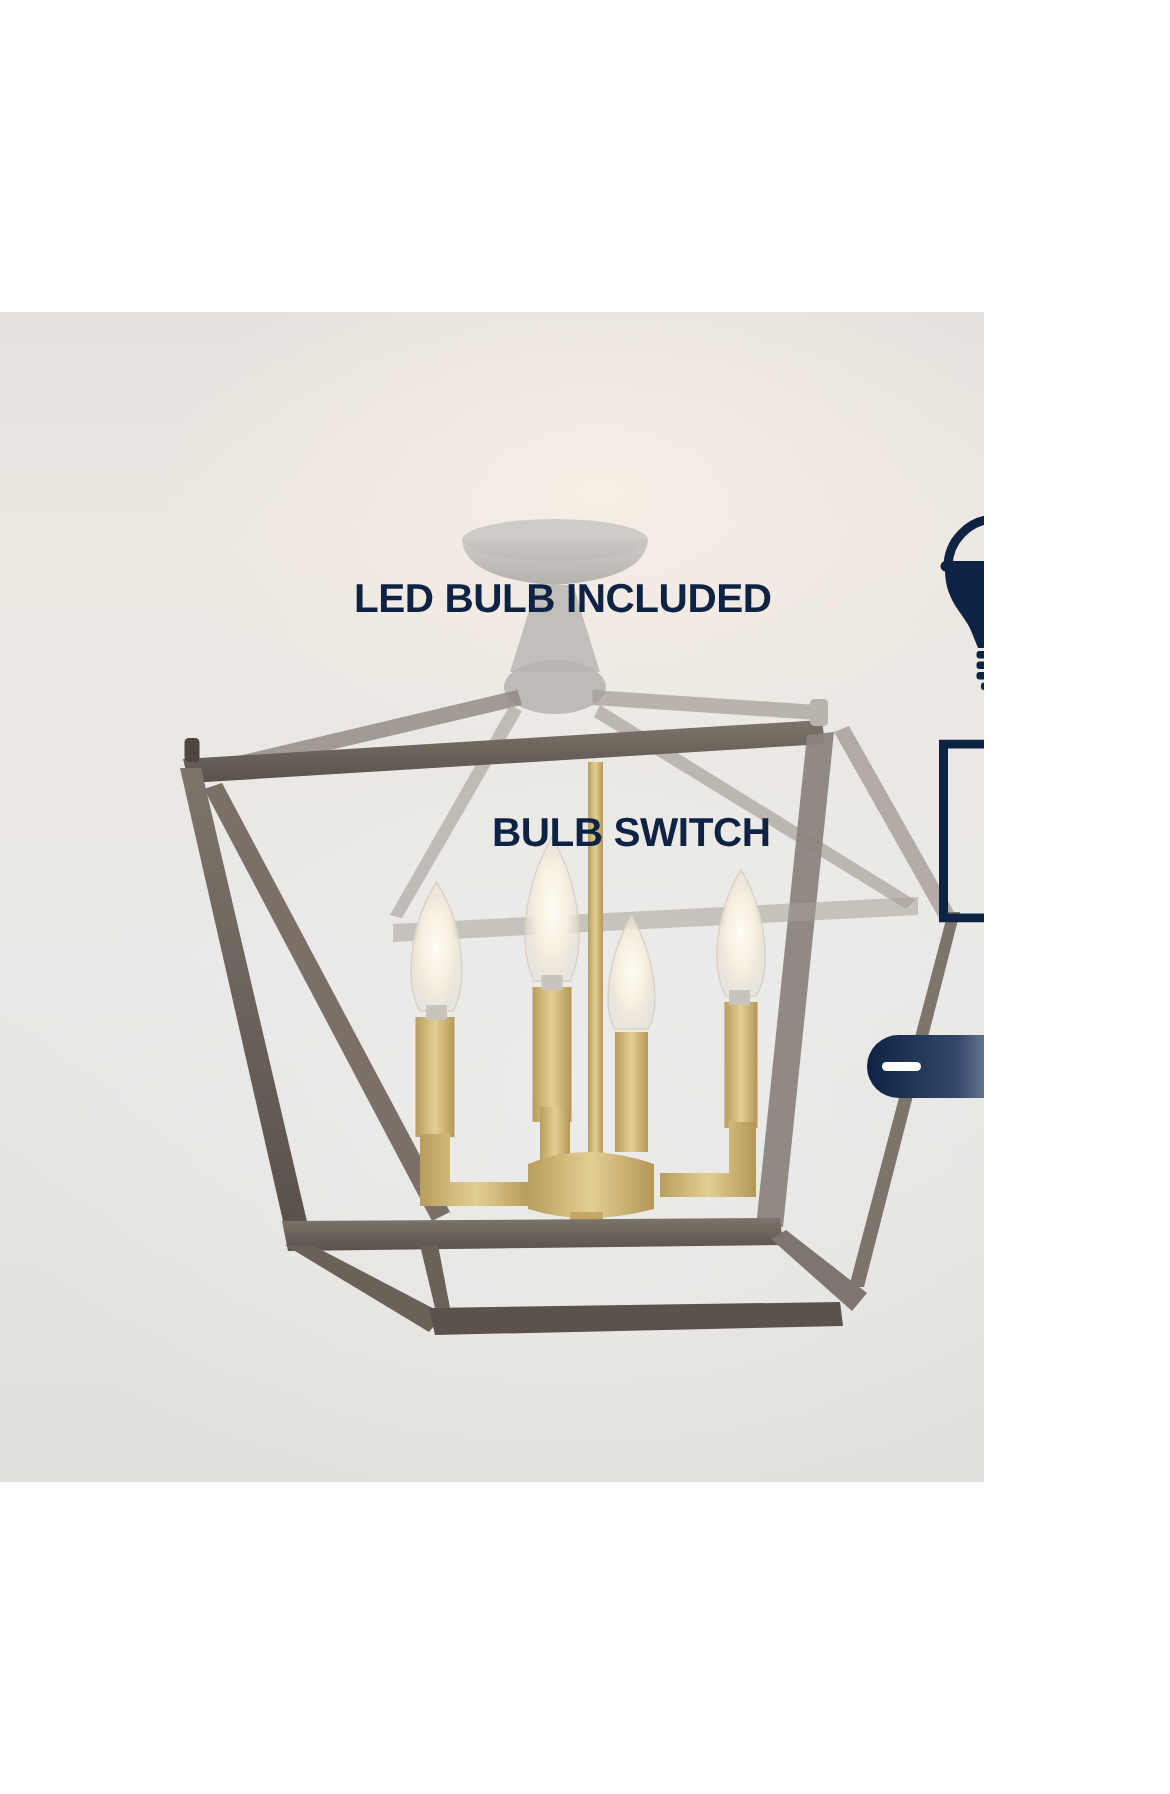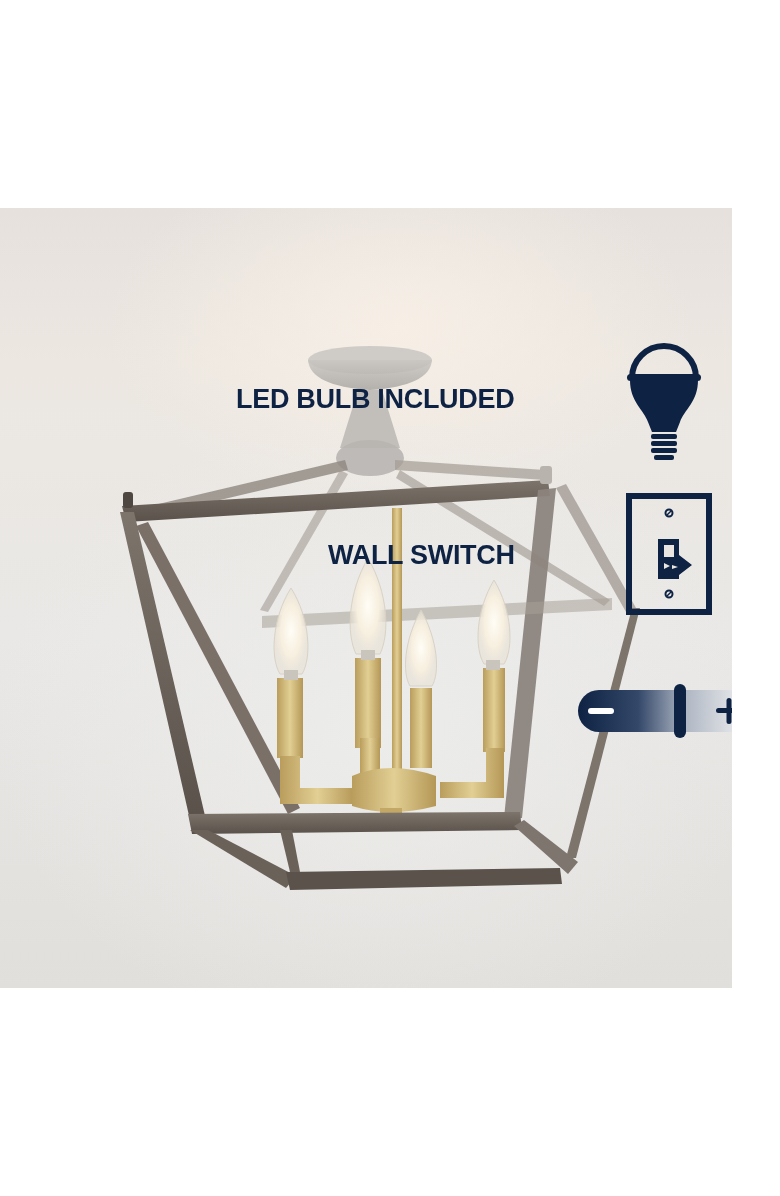--- a/index.html
+++ b/index.html
@@ -1,20 +1,20 @@
 <!DOCTYPE html>
 <html><head>
   <meta charset="utf-8">
   <style>
     * { box-sizing: border-box; margin: 0; padding: 0; }
     html, body { width: 780px; height: 1196px; background: #ffffff; overflow: hidden; }
     body { position: relative; font-family: "Liberation Sans", "DejaVu Sans", sans-serif; }
 
     .photo {
-      position: absolute; left: 0; top: 208px; width: 732px; height: 780px;
+      position: absolute; left: 0; top: 208px; width: 656px; height: 780px;
       overflow: hidden;
       background:
         radial-gradient(ellipse 420px 260px at 400px 120px, #f7efe6 0%, rgba(247,239,230,0) 70%),
         radial-gradient(ellipse 520px 420px at 380px 520px, #ececea 0%, rgba(236,236,234,0) 75%),
         linear-gradient(180deg, #e6e1dd 0%, #ece7e1 20%, #e9e8e6 55%, #e1dfdc 100%);
     }
     .photo svg.lamp { position: absolute; left: 0; top: 0; width: 780px; height: 780px; }
 
     .feature-label {
       position: absolute;
@@ -113,21 +113,21 @@
     <path d="M190 622 L208 622 L296 668 L286 680 Z" fill="#6a6159"></path>
 
     <path d="M286 664 L560 660 L562 676 L290 682 Z" fill="#5b524b"></path>
 
     <path d="M514 618 L524 612 L578 654 L568 666 Z" fill="#7d756e"></path>
 
     <path d="M280 622 L292 622 L300 664 L290 664 Z" fill="#6a6159"></path>
   </svg>
 
   <div class="feature-label label-led">LED BULB INCLUDED</div>
-  <div class="feature-label label-switch">WALL SWITCH</div>
+  <div class="feature-label label-switch">BULB SWITCH</div>
 
   <svg class="icon icon-bulb" viewBox="0 0 80 128" xmlns="http://www.w3.org/2000/svg">
     <path d="M8 42 A32 32 0 0 1 72 42" fill="none" stroke="#0e2244" stroke-width="6"></path>
     <rect x="3" y="38" width="74" height="7" rx="3.5" fill="#0e2244"></rect>
     <path d="M6 44 L74 44 C74 66 60 74 56 86 L52 96 L28 96 L24 86 C20 74 6 66 6 44 Z" fill="#0e2244"></path>
     <rect x="27" y="98" width="26" height="5" rx="2" fill="#0e2244"></rect>
     <rect x="27" y="105" width="26" height="5" rx="2" fill="#0e2244"></rect>
     <rect x="27" y="112" width="26" height="5" rx="2" fill="#0e2244"></rect>
     <rect x="30" y="119" width="20" height="5" rx="2" fill="#0e2244"></rect>
   </svg>

